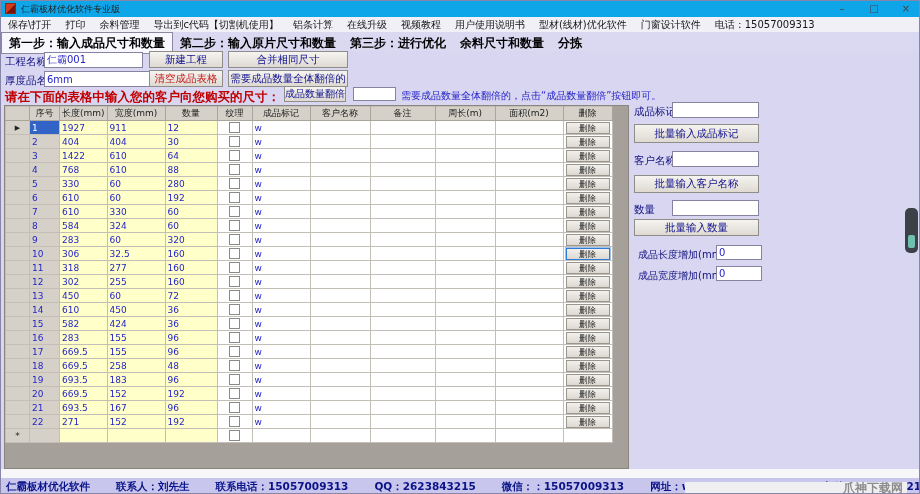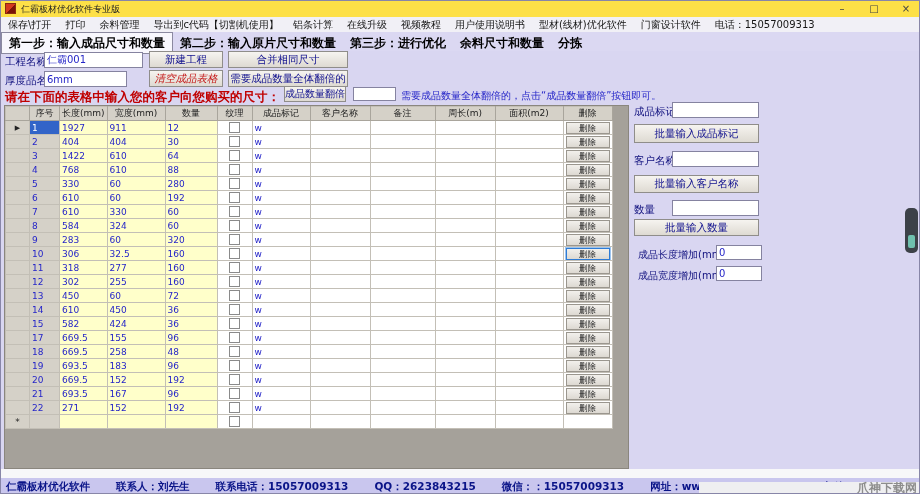--- a/index.html
+++ b/index.html
@@ -1,20 +1,20 @@
 <!DOCTYPE html>
 <html><head>
 <meta charset="utf-8">
 <style>
   html,body{margin:0;padding:0;background:#555;}
   .window{position:relative;width:920px;height:494px;background:#d9d6f1;
     font-family:"DejaVu Sans","Liberation Sans",sans-serif;overflow:hidden;
     border:1px solid #8886a8;box-sizing:border-box;}
   
-  .titlebar{position:absolute;left:0;top:0;width:100%;height:16px;background:#fde047;}
+  .titlebar{position:absolute;left:0;top:0;width:100%;height:16px;background:#0ea5e9;}
   .app-icon{position:absolute;left:4px;top:2px;width:11px;height:11px;
     background:linear-gradient(135deg,#d43a1e 0 55%,#7a1408 55%);border:1px solid #8a2a10;box-sizing:border-box;}
   .title-text{position:absolute;left:20px;top:2px;font-size:9px;color:#222;}
   .win-controls{position:absolute;right:6px;top:0;height:16px;display:flex;gap:18px;}
   .win-btn{width:14px;height:16px;text-align:center;font-size:10px;line-height:15px;color:#444;cursor:default;}
   
   .menubar{position:absolute;left:0;top:16px;width:100%;height:15px;background:#f1f0f6;
     border-bottom:1px solid #d6d4e4;display:flex;align-items:center;}
   .menu-item{font-size:10px;color:#151515;padding:0 7px;white-space:nowrap;}
   
@@ -52,21 +52,21 @@
   .delbtn{display:inline-block;width:44px;height:12px;line-height:11px;font-size:8.5px;color:#222;
     background:linear-gradient(#f2f0ec,#ddd9d2);border:1px solid #9a968e;box-sizing:border-box;cursor:default;}
   .delbtn.focused{border:1px solid #2e7bd4;outline:1px solid #9cc4ef;}
   .wglyph{color:#2525c8;}
   .marker{font-size:7px;color:#222;}
   
   .white-strip{position:absolute;left:0;top:468px;width:920px;height:9px;background:#f7f7f9;}
   .statusbar{position:absolute;left:0;top:477px;width:920px;height:17px;background:#c9c6ee;
     display:flex;align-items:center;gap:26px;padding-left:5px;box-sizing:border-box;}
   .status-seg{font-size:10.5px;font-weight:bold;color:#0a1488;white-space:nowrap;}
-  .watermark{position:absolute;left:698px;top:481px;width:222px;height:13px;background:#efeff1;
+  .watermark{position:absolute;left:684px;top:481px;width:222px;height:13px;background:#efeff1;
     text-align:right;font-size:12px;font-weight:bold;color:#8d8d8d;line-height:13px;padding-right:4px;box-sizing:border-box;}
   .scroll-ind{position:absolute;left:904px;top:207px;width:13px;height:45px;background:#3c4148;border-radius:5px;}
   .scroll-ind .teal{position:absolute;left:3px;bottom:5px;width:7px;height:13px;background:#6fc0ae;border-radius:2px;}
 </style>
 </head>
 <body>
 
 <div class="window">
 
   <div class="titlebar">
@@ -94,22 +94,22 @@
     </div>
 
   <div class="tabstrip"><span class="tab active">第一步：输入成品尺寸和数量</span><span class="tab">第二步：输入原片尺寸和数量</span><span class="tab">第三步：进行优化</span><span class="tab">余料尺寸和数量</span><span class="tab">分拣</span></div>
 
   <span class="lbl" style="left:4px;top:54px;">工程名称：</span>
   <input class="tbx" style="left: 43px; top: 51px; width: 99px; height: 16px;" value="仁霸001">
   <div class="btn" style="left:148px;top:50px;width:74px;height:17px;">新建工程</div>
   <div class="btn" style="left:227px;top:50px;width:120px;height:17px;">合并相同尺寸</div>
 
   <span class="lbl" style="left:4px;top:73px;">厚度品名：</span>
-  <input class="tbx" style="left: 43px; top: 70px; width: 83px; height: 16px;" value="6mm">
-  <div class="btn red" style="left:148px;top:69px;width:74px;height:17px;font-style:italic;">清空成品表格</div>
+  <input class="tbx" style="left: 43px; top: 70px; width: 115px; height: 16px;" value="6mm">
+  <div class="btn red" style="left:148px;top:69px;width:74px;height:17px;">清空成品表格</div>
   <div class="btn" style="left:227px;top:69px;width:120px;height:17px;">需要成品数量全体翻倍的</div>
 
   <span class="prompt-red">请在下面的表格中输入您的客户向您购买的尺寸：</span>
   <div class="btn" style="left:283px;top:85px;width:62px;height:16px;font-size:10px;">成品数量翻倍</div>
   <input class="tbx" style="left: 352px; top: 86px; width: 43px; height: 14px;" value="">
   <span class="hint-blue">需要成品数量全体翻倍的，点击“成品数量翻倍”按钮即可。</span>
 
   <div class="gridwrap">
     <table class="grid">
       <colgroup>
@@ -348,20 +348,34 @@
             <td class="c-check"><span class="chk"></span></td>
             <td class="c-white wglyph">w</td>
             <td class="c-white"></td>
             <td class="c-white"></td>
             <td class="c-white"></td>
             <td class="c-white"></td>
             <td class="c-del"><span class="delbtn">删除</span></td>
           </tr>
           <tr>
             <td class="c-sel"></td>
+            <td class="c-seq">16</td>
+            <td class="c-yellow">283</td>
+            <td class="c-yellow">155</td>
+            <td class="c-yellow">96</td>
+            <td class="c-check"><span class="chk"></span></td>
+            <td class="c-white wglyph">w</td>
+            <td class="c-white"></td>
+            <td class="c-white"></td>
+            <td class="c-white"></td>
+            <td class="c-white"></td>
+            <td class="c-del"><span class="delbtn">删除</span></td>
+          </tr>
+          <tr>
+            <td class="c-sel"></td>
             <td class="c-seq">17</td>
             <td class="c-yellow">669.5</td>
             <td class="c-yellow">155</td>
             <td class="c-yellow">96</td>
             <td class="c-check"><span class="chk"></span></td>
             <td class="c-white wglyph">w</td>
             <td class="c-white"></td>
             <td class="c-white"></td>
             <td class="c-white"></td>
             <td class="c-white"></td>

